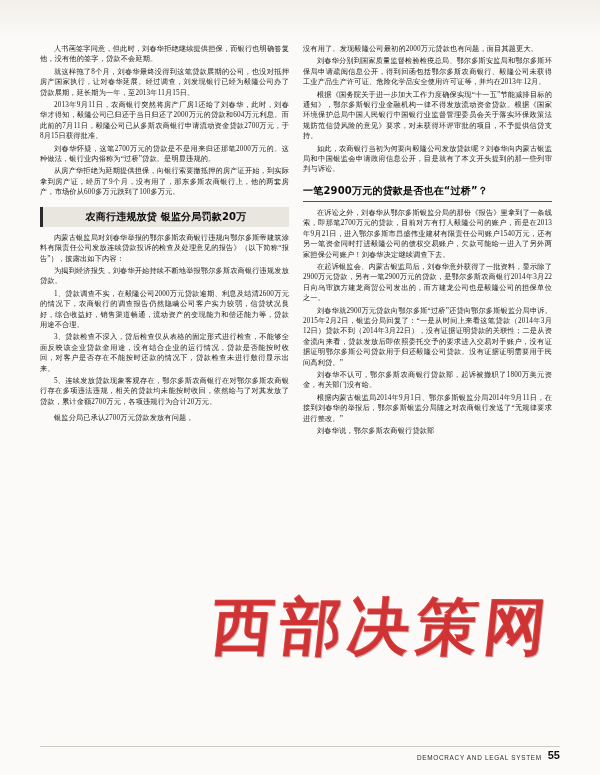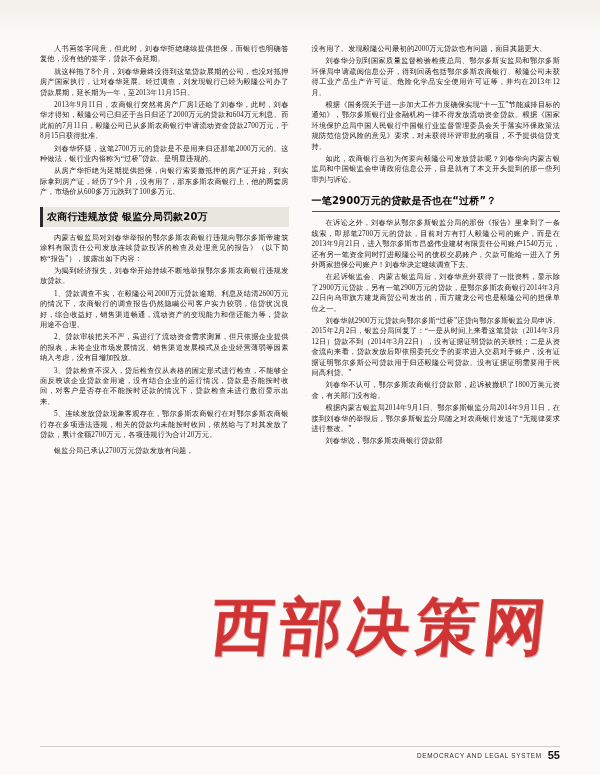--- a/index.html
+++ b/index.html
@@ -23,21 +23,21 @@
     background: #fbfaf8;
     overflow: hidden;
   }
   .columns {
     position: absolute;
     left: 40px;
     top: 44px;
     width: 520px;
     height: 665px;
     display: flex;
-    gap: 23px;
+    gap: 14px;
   }
   .col {
     width: 249px;
     position: relative;
   }
   p.body {
     margin: 0 0 2px 0;
     font-size: 7.2px;
     line-height: 10.4px;
     text-align: justify;
@@ -52,20 +52,21 @@
     font-weight: bold;
     line-height: 14px;
     font-family: "DejaVu Sans", sans-serif;
     color: #0b0b0b;
     letter-spacing: 0.2px;
   }
   h2.sub.boxed {
     background: #e9e6e0;
     padding: 3px 4px;
     border-left: 3px solid #2a2a2a;
+    text-align: center;
   }
   h2.sub.plain {
     border-bottom: 1px solid #be185d;
     padding-bottom: 3px;
   }
   .spacer-sm { height: 4px; }
 
   
   .watermark {
     position: absolute;
@@ -103,21 +104,21 @@
     left: 0;
     bottom: 0;
     width: 600px;
     height: 30px;
   }
   .footer-bar {
     position: absolute;
     right: 40px;
     bottom: 14px;
     display: flex;
-    align-items: center;
+    align-items: flex-end;
     gap: 6px;
   }
   .footer-title {
     font-family: "Liberation Sans", sans-serif;
     font-size: 6.4px;
     letter-spacing: 0.7px;
     color: #2b2b2b;
   }
   .footer-page {
     font-family: "Liberation Sans", sans-serif;
@@ -150,21 +151,20 @@
     <div class="col">
       <p class="body">人书画签字同意，但此时，刘春华拒绝继续提供担保，而银行也明确答复他，没有他的签字，贷款不会延期。</p>
       <p class="body">就这样拖了8个月，刘春华最终没得到这笔贷款展期的公司，也没对抵押房产国家执行，让对春华延展。经过调查，刘发现银行已经为毅隆公司办了贷款展期，延长期为一年，至2013年11月15日。</p>
       <p class="body">2013年9月11日，农商银行突然将房产厂房1还给了刘春华，此时，刘春华才得知，毅隆公司已归还于当日归还了2000万元的贷款和604万元利息。而此前的7月11日，毅隆公司已从多斯农商银行申请流动资金贷款2700万元，于8月15日获得批准。</p>
       <p class="body">刘春华怀疑，这笔2700万元的贷款是不是用来归还那笔2000万元的。这种做法，银行业内俗称为“过桥”贷款。是明显违规的。</p>
       <p class="body">从房产华拒绝为延期提供担保，向银行索要撤抵押的房产证开始，到实际拿到房产证，经历了9个月，没有用了，那东多斯农商银行上，他的两套房产，市场价从600多万元跌到了100多万元。</p>
       <h2 class="sub boxed">农商行违规放贷 银监分局罚款20万</h2>
       <p class="body">内蒙古银监局对刘春华举报的鄂尔多斯农商银行违规向鄂尔多斯帝建筑涂料有限责任公司发放连续贷款投诉的检查及处理意见的报告》（以下简称“报告”），披露出如下内容：</p>
       <p class="body">为揭到经济报失，刘春华开始持续不断地举报鄂尔多斯农商银行违规发放贷款。</p>
       <p class="body">1、贷款调查不实，在毅隆公司2000万元贷款逾期、利息及结清2600万元的情况下，农商银行的调查报告仍然隐瞒公司客户实力较弱，信贷状况良好，综合收益好，销售渠道畅通，流动资产的变现能力和偿还能力等，贷款用途不合理。</p>
-      <p class="body">2、贷款审核把关不严，虽进行了流动资金需求测算，但只依据企业提供的报表，未将企业市场发展情况、销售渠道发展模式及企业经营薄弱等因素纳入考虑，没有目增加投放。</p>
       <p class="body">3、贷款检查不深入，贷后检查仅从表格的固定形式进行检查，不能够全面反映该企业贷款金用途，没有结合企业的运行情况，贷款是否能按时收回，对客户是否存在不能按时还款的情况下，贷款检查未进行敷衍显示出来。</p>
       <p class="body">5、连续发放贷款现象客观存在，鄂尔多斯农商银行在对鄂尔多斯农商银行存在多项违法违规，相关的贷款均未能按时收回，依然给与了对其发放了贷款，累计金额2700万元，各项违规行为合计20万元。</p>
       <div class="spacer-sm"></div>
       <p class="body">银监分局已承认2700万元贷款发放有问题，</p>
     </div>
 
     <div class="col">
       <p class="body noindent">没有用了。发现毅隆公司最初的2000万元贷款也有问题，面目其题更大。</p>
       <p class="body">刘春华分别到国家质量监督检验检疫总局、鄂尔多斯安监局和鄂尔多斯环保局申请疏阅信息公开，得到回函包括鄂尔多斯农商银行、毅隆公司未获得工业产品生产许可证、危险化学品安全使用许可证等，并均在2013年12月。</p>
       <p class="body">根据《国务院关于进一步加大工作力度确保实现“十一五”节能减排目标的通知》，鄂尔多斯银行业金融机构一律不得发放流动资金贷款。根据《国家环境保护总局中国人民银行中国银行业监督管理委员会关于落实环保政策法规防范信贷风险的意见》要求，对未获得环评审批的项目，不予提供信贷支持。</p>

